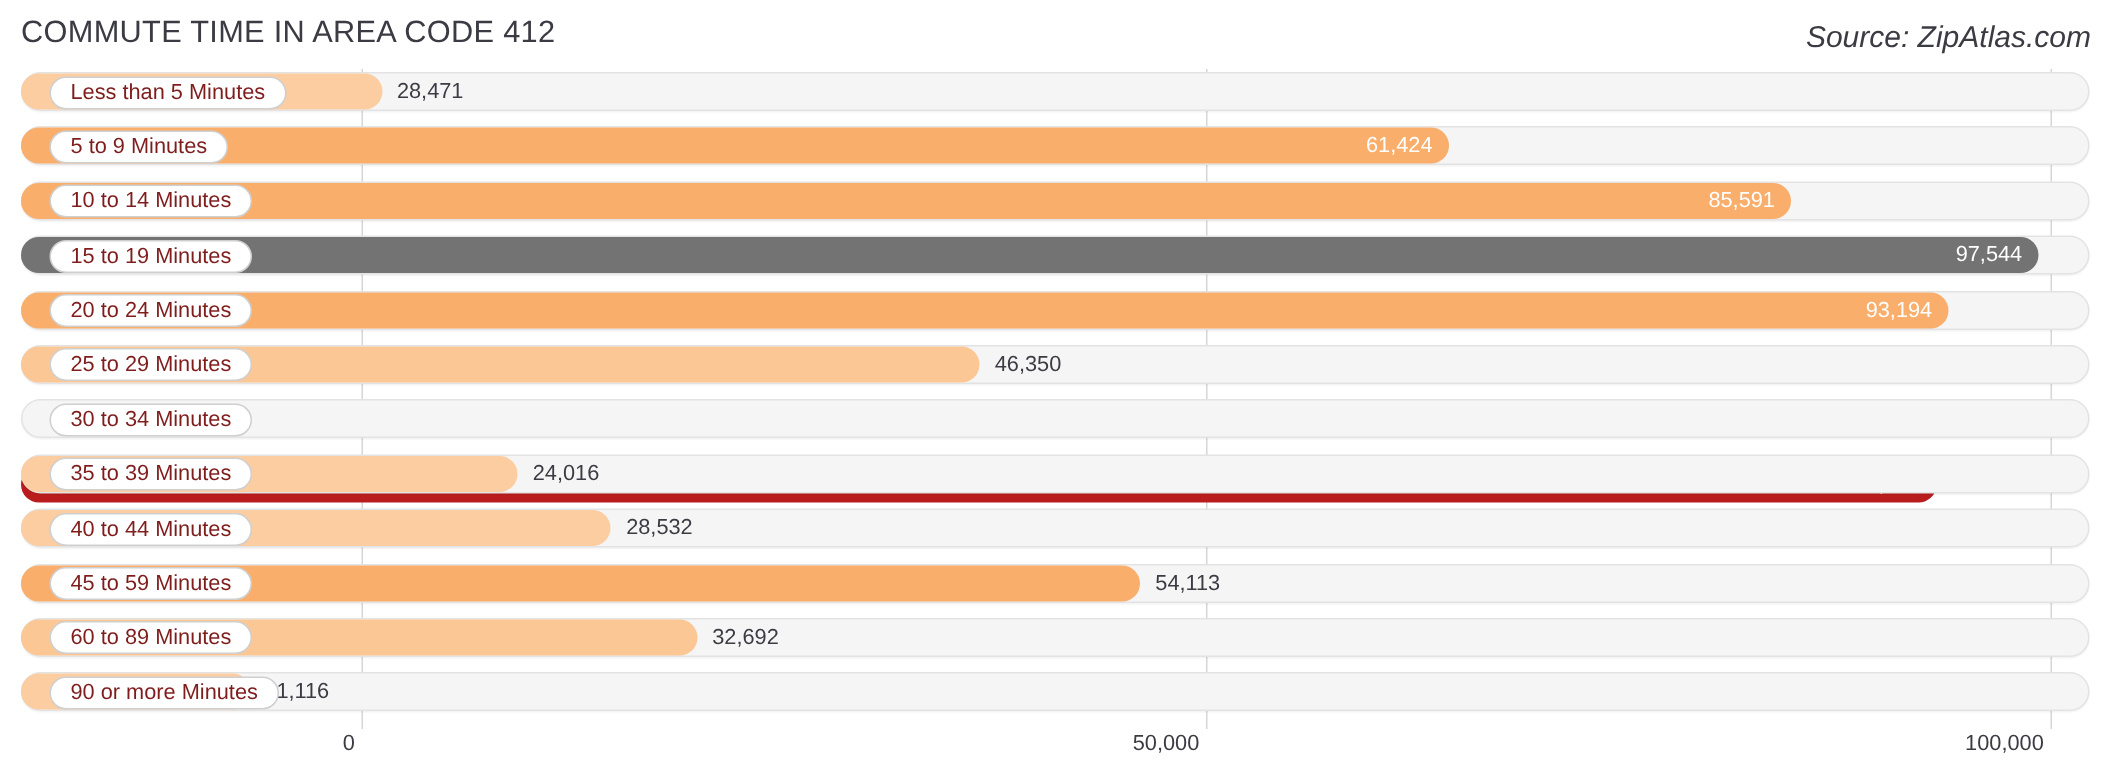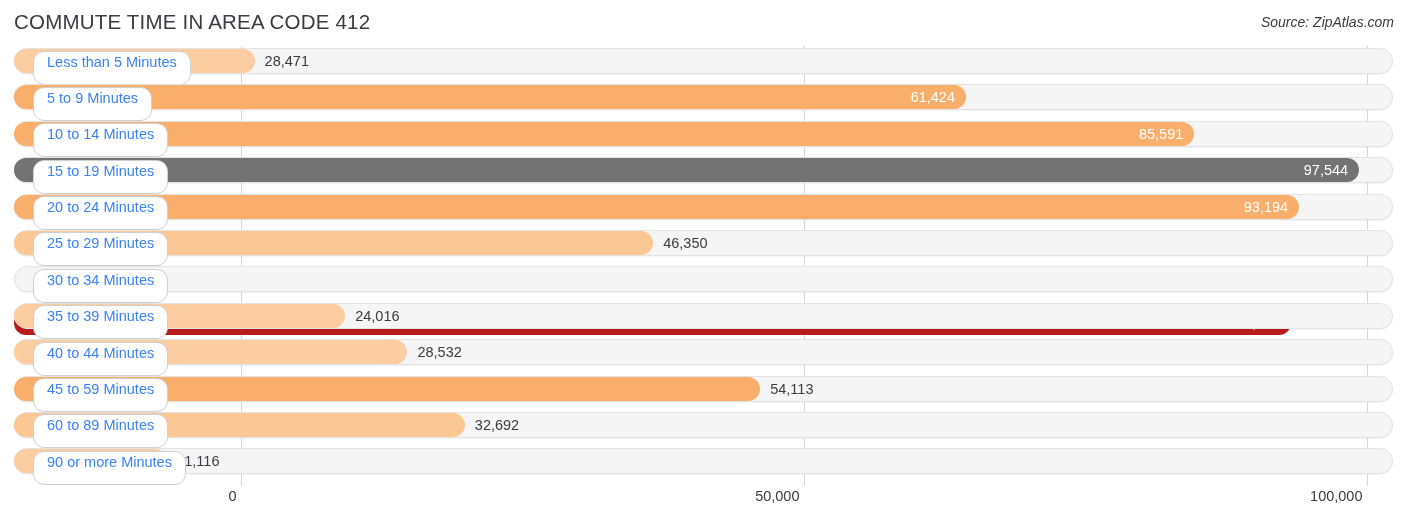--- a/index.html
+++ b/index.html
@@ -36,21 +36,21 @@
     font-size: 20.5px;
     letter-spacing: 0.2px;
     color: #3b3b43;
     font-weight: 400;
     white-space: nowrap;
   }
   .chart-source {
     position: absolute;
     right: 12px;
     top: 14px;
-    font-size: 14px;
+    font-size: 20px;
     font-style: italic;
     color: #3b3b43;
     white-space: nowrap;
     text-align: center;
   }
 
   
   .plot {
     position: absolute;
     left: 0;
@@ -124,28 +124,28 @@
     line-height: 24px;
     font-size: 14.5px;
     color: #3b3b43;
     white-space: nowrap;
   }
 
   .cat-pill {
     position: absolute;
     left: 33px;
     top: 4.5px;
-    height: 34px;
+    height: 22px;
     line-height: 21px;
     padding: 0 13px;
     background: #ffffff;
     border: 1px solid #cfcfcf;
     border-radius: 11px;
     font-size: 14.5px;
-    color: #3b82f6;
+    color: #7f1d1d;
     white-space: nowrap;
     box-sizing: border-box;
   }
 
   
   .axis {
     position: absolute;
     left: 0;
     top: 486px;
     width: 1406px;

